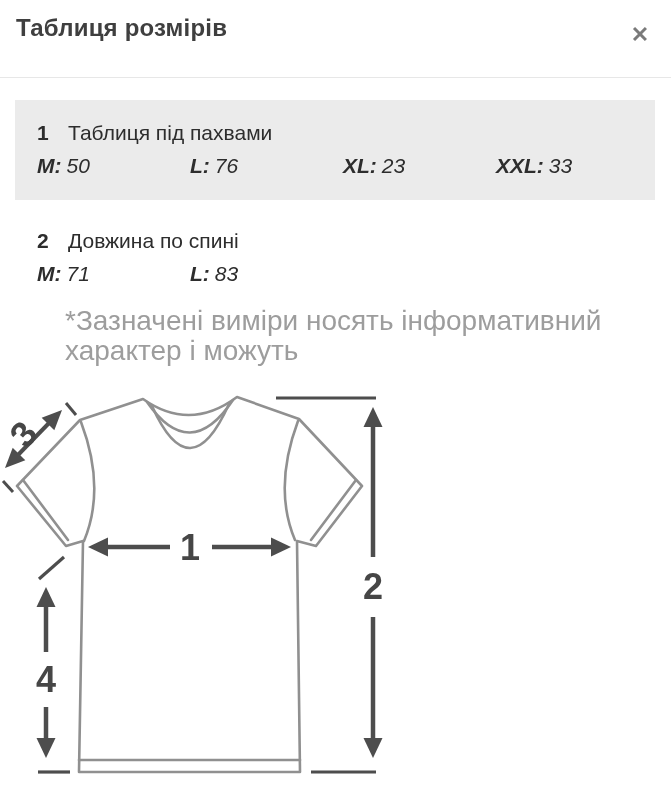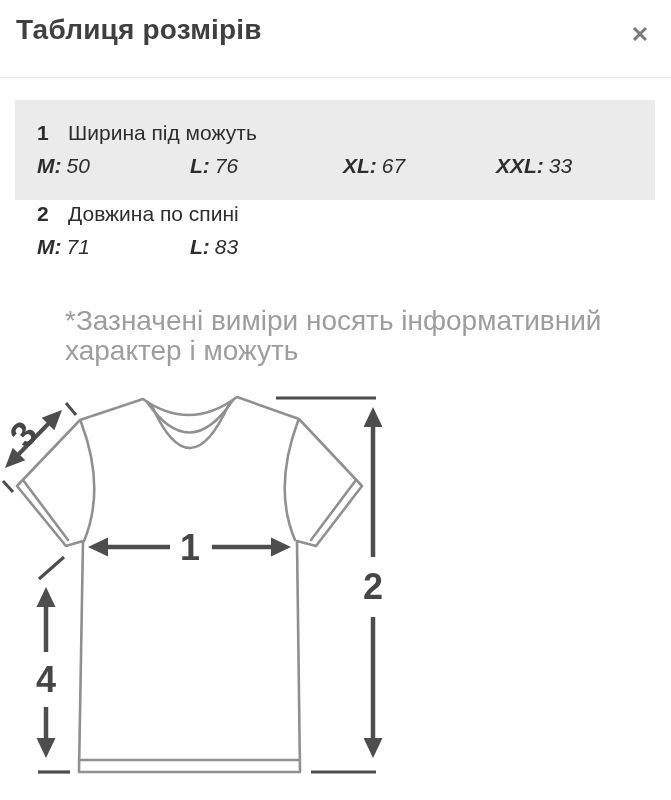--- a/index.html
+++ b/index.html
@@ -12,21 +12,21 @@
   }
   .modal { position: absolute; inset: 0; background: #fff; }
 
   
   .modal-header {
     position: absolute; top: 0; left: 0; right: 0; height: 78px;
     border-bottom: 1px solid #e7e7e7; background: #fff;
   }
   .modal-title {
     position: absolute; left: 16px; top: 14px;
-    font-size: 28px; font-weight: 700; color: #3f3f3f;
+    font-size: 24px; font-weight: 700; color: #3f3f3f;
     letter-spacing: 0.2px;
   }
   .close-btn {
     position: absolute; right: 14px; top: 18px;
     width: 34px; height: 34px;
     background: none; border: none; cursor: pointer;
     font-size: 22px; font-weight: 700; color: #7a7a7a;
     font-family: "Liberation Sans", sans-serif;
     line-height: 34px; text-align: center;
   }
@@ -34,21 +34,21 @@
   
   .size-row {
     position: absolute; left: 15px; width: 640px;
     padding-left: 22px;
   }
   .size-row.highlight {
     top: 100px; height: 100px; background: #ebebeb;
     padding-top: 19px;
   }
   .size-row.plain {
-    top: 200px; background: transparent;
+    top: 200px; padding-top: 27px; background: transparent;
   }
   .row-title { font-size: 21px; color: #2d2d2d; line-height: 28px; white-space: nowrap; }
   .row-num { display: inline-block; min-width: 31px; font-weight: 700; }
   .sizes-line { display: flex; margin-top: 4px; line-height: 30px; }
   .size-cell { width: 153px; font-size: 21px; color: #2d2d2d; white-space: nowrap; font-style: italic; }
   .size-cell b { font-weight: 700; margin-right: 5px; }
 
   
   .note {
     position: absolute; left: 37px; top: 306px; width: 610px;
@@ -69,26 +69,26 @@
 
 <div class="modal">
 
   <header class="modal-header">
     <h1 class="modal-title">Таблиця розмірів</h1>
     <button class="close-btn">✕</button>
   </header>
 
   <section class="size-row highlight">
     <div class="row-title">
-      <span class="row-num">1</span><span>Ширина під можуть</span>
+      <span class="row-num">1</span><span>Таблиця під пахвами</span>
     </div>
     <div class="sizes-line">
       <div class="size-cell"><b>M:</b><span>50</span></div>
       <div class="size-cell"><b>L:</b><span>76</span></div>
-      <div class="size-cell"><b>XL:</b><span>67</span></div>
+      <div class="size-cell"><b>XL:</b><span>23</span></div>
       <div class="size-cell"><b>XXL:</b><span>33</span></div>
     </div>
   </section>
 
   <section class="size-row plain">
     <div class="row-title">
       <span class="row-num">2</span><span>Довжина по спині</span>
     </div>
     <div class="sizes-line">
       <div class="size-cell"><b>M:</b><span>71</span></div>

